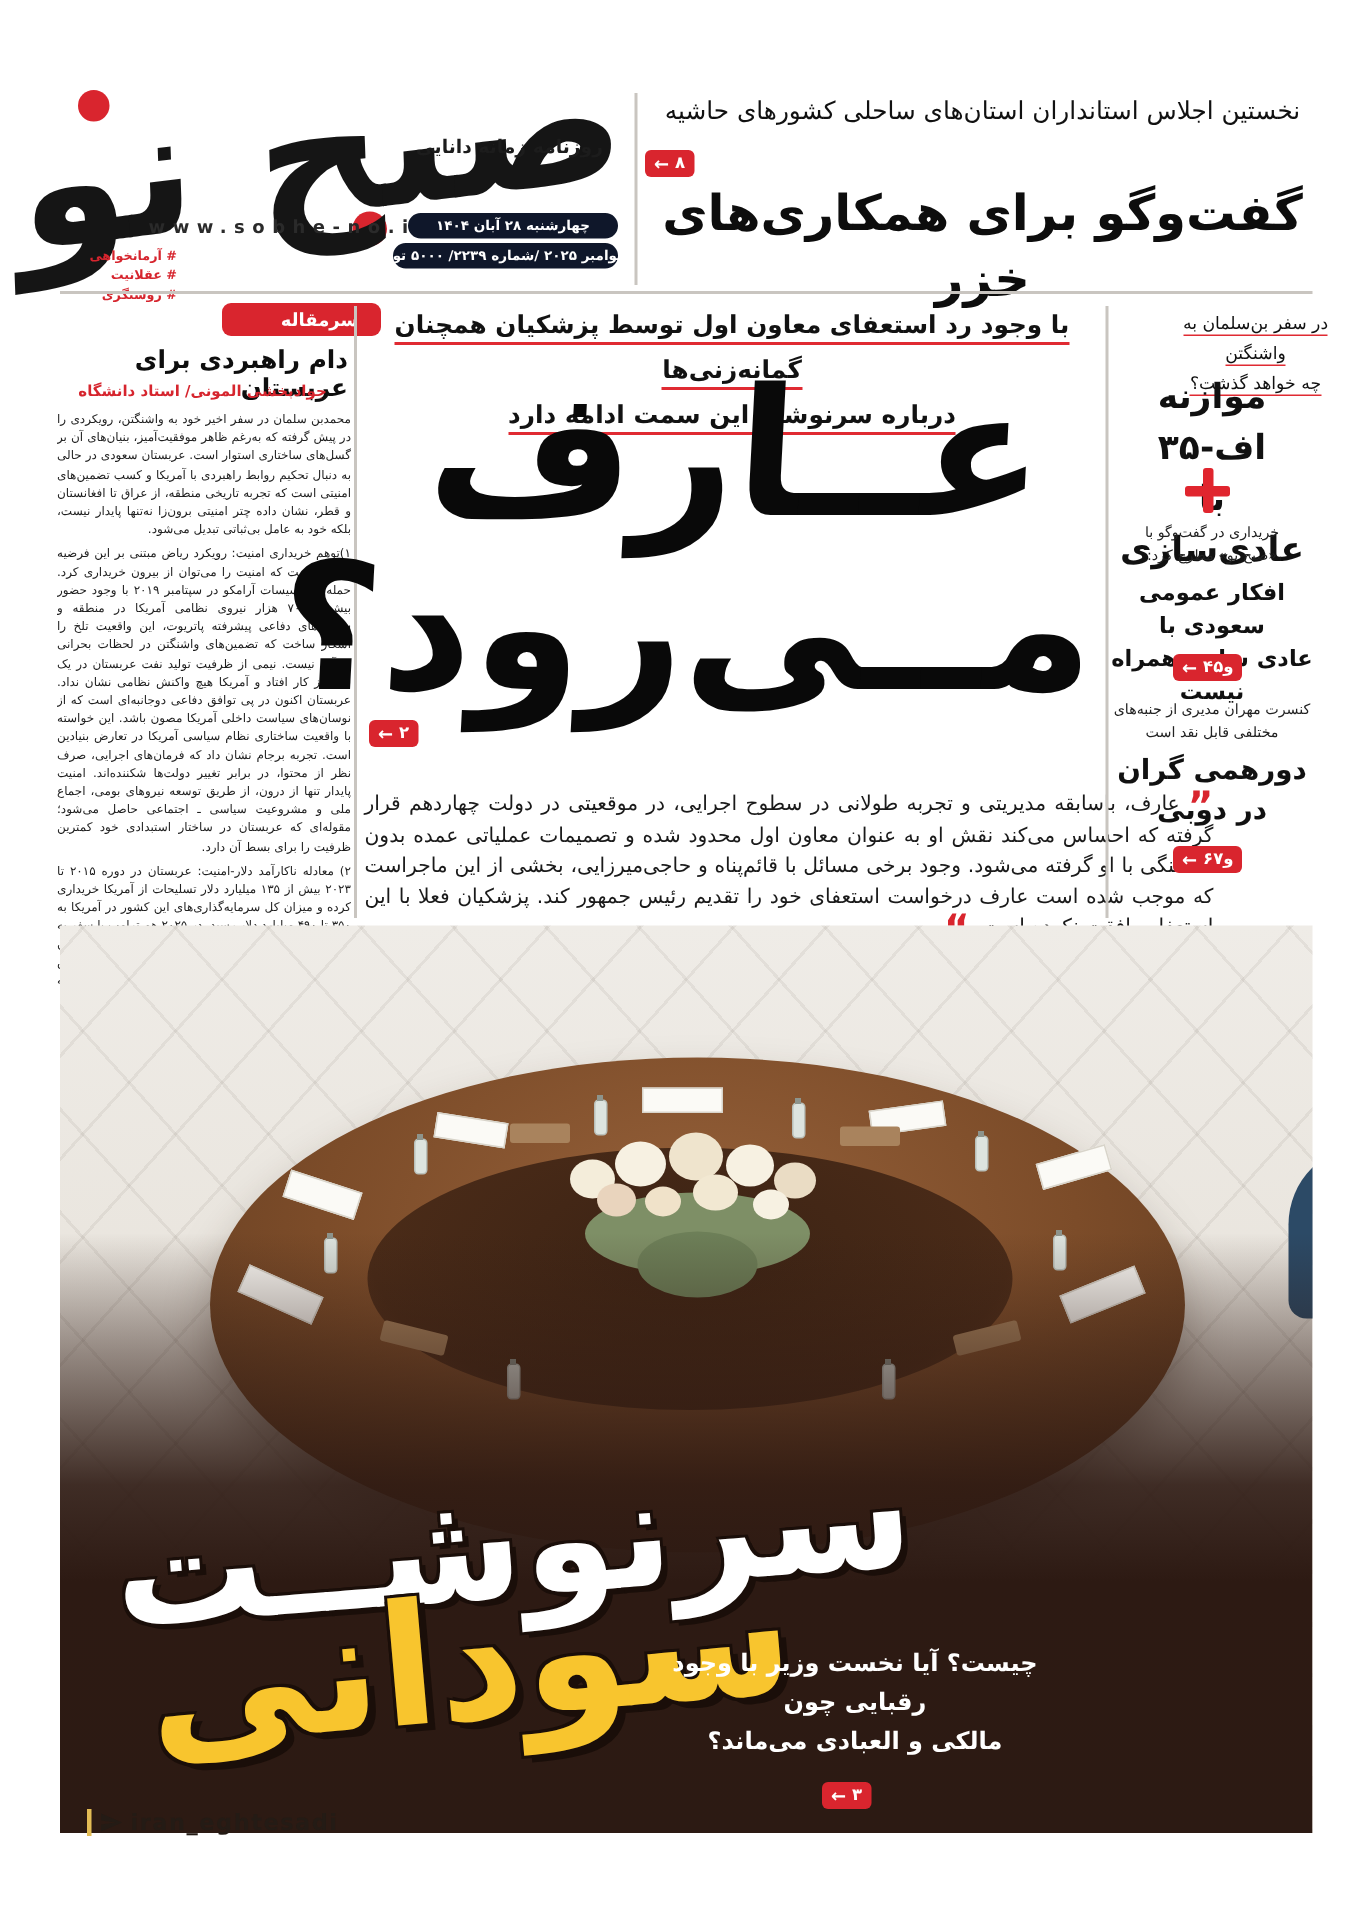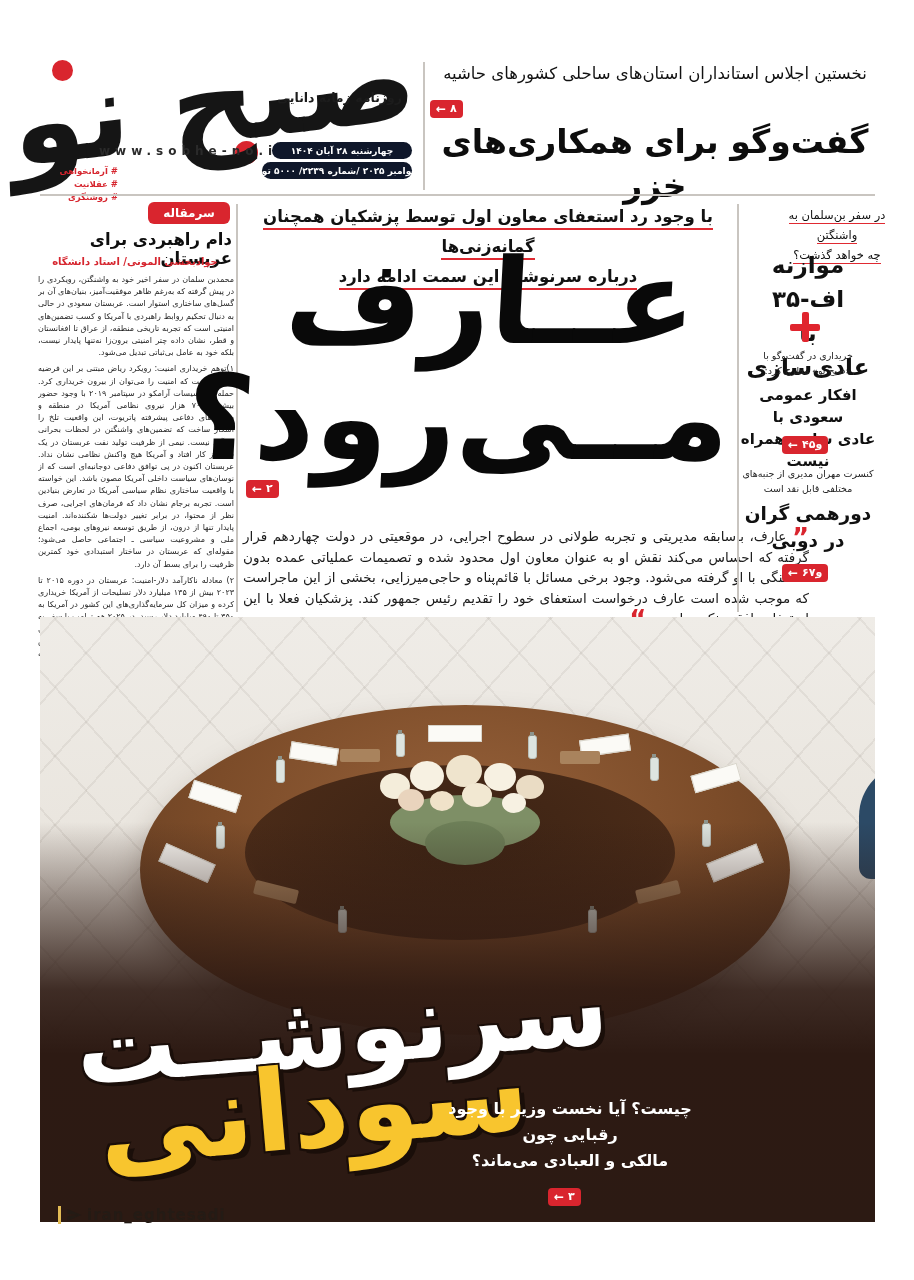--- a/index.html
+++ b/index.html
@@ -29,21 +29,21 @@
   
   .badge{background:#d9252e;color:#ffffff;border-radius:4px;height:18px;padding:0 6px;
     display:inline-flex;flex-direction:row;align-items:center;gap:4px;
     font-size:11px;font-weight:bold;line-height:18px;direction:ltr;}
   .badge .arr{font-size:12px;line-height:18px;}
   
   .topkick{left:435px;top:60px;width:440px;font-size:16.5px;line-height:27px;color:#111;font-weight:500;}
   .tophead{left:435px;top:120px;width:440px;font-size:33px;line-height:44px;color:#0d0d0d;font-weight:bold;}
   
   .ed-pill{left:148px;top:202px;width:82px;height:22px;background:#d9252e;color:#fff;
-    border-radius:6px;font-size:12px;font-weight:bold;display:flex;align-items:center;justify-content:center;}
+    border-radius:6px;font-size:12px;font-weight:bold;display:flex;align-items:center;justify-content:center;padding-left:24px;}
   .ed-head{left:38px;top:230px;width:194px;font-size:16.5px;font-weight:bold;color:#0e0e0e;text-align:right;}
   .ed-byline{left:38px;top:256px;width:194px;font-size:10px;font-weight:bold;color:#d6252e;text-align:center;}
   .ed-body{left:38px;top:274px;width:196px;height:388px;overflow:hidden;
     font-size:8px;line-height:12.2px;color:#1f1f1f;text-align:justify;}
   .ed-body p{margin:0 0 4px 0;}
   .ed-cont{left:38px;top:664px;width:120px;font-size:9.5px;font-weight:bold;color:#111;text-align:right;}
   
   .mainkick{left:243px;top:202px;width:490px;font-size:16.5px;line-height:30px;font-weight:700;color:#121212;}
   .ul-red{border-bottom:2.5px solid #e02a32;padding-bottom:2px;}
   .mainhead{left:243px;top:244px;width:490px;font-weight:bold;color:#090909;

